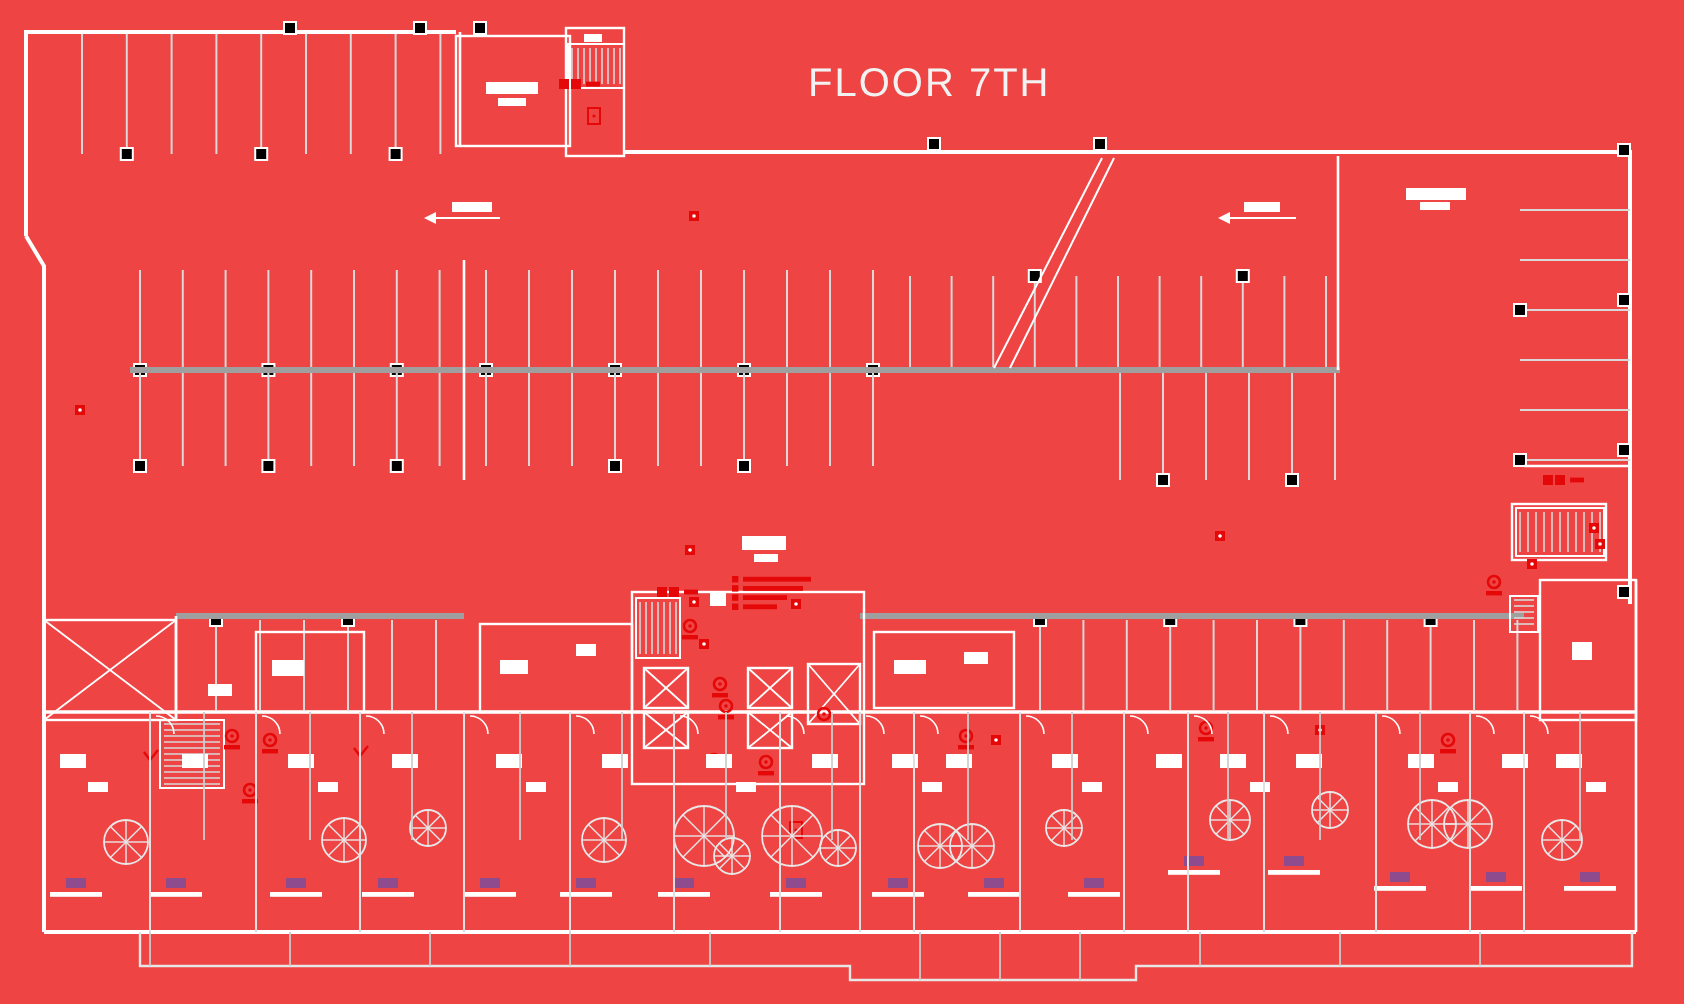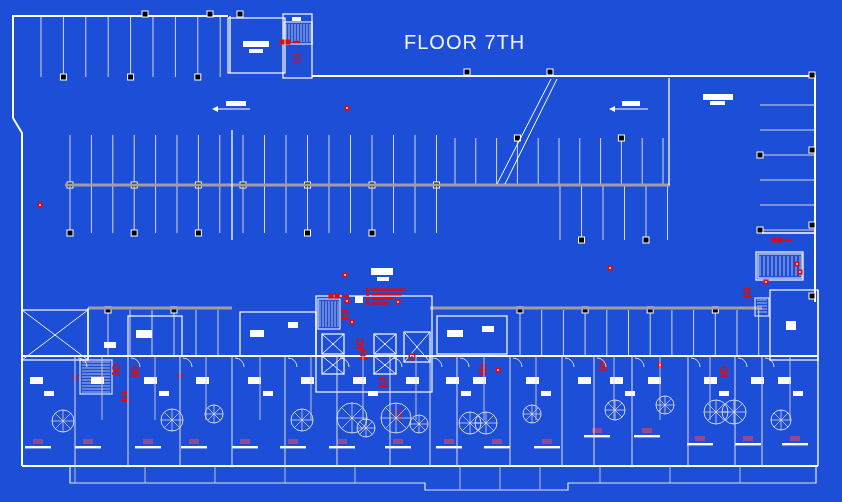--- a/index.html
+++ b/index.html
@@ -1,16 +1,16 @@
 <!DOCTYPE html>
 <html><head>
 <meta charset="utf-8">
 <style>
   html,body{margin:0;padding:0;background:#000;}
-  .canvas{position:relative;width:842px;height:502px;background:#1d4ed8;overflow:hidden;
+  .canvas{position:relative;width:842px;height:502px;background:#ef4444;overflow:hidden;
           font-family:"Liberation Sans", sans-serif;}
   .title{position:absolute;left:404px;top:31px;color:#f2f2f2;font-size:20px;
          font-weight:400;letter-spacing:1px;white-space:nowrap;}
   svg{position:absolute;left:0;top:0;}
 </style>
 </head>
 <body>
 
 <div class="canvas">
   <div class="title">FLOOR 7TH</div>

